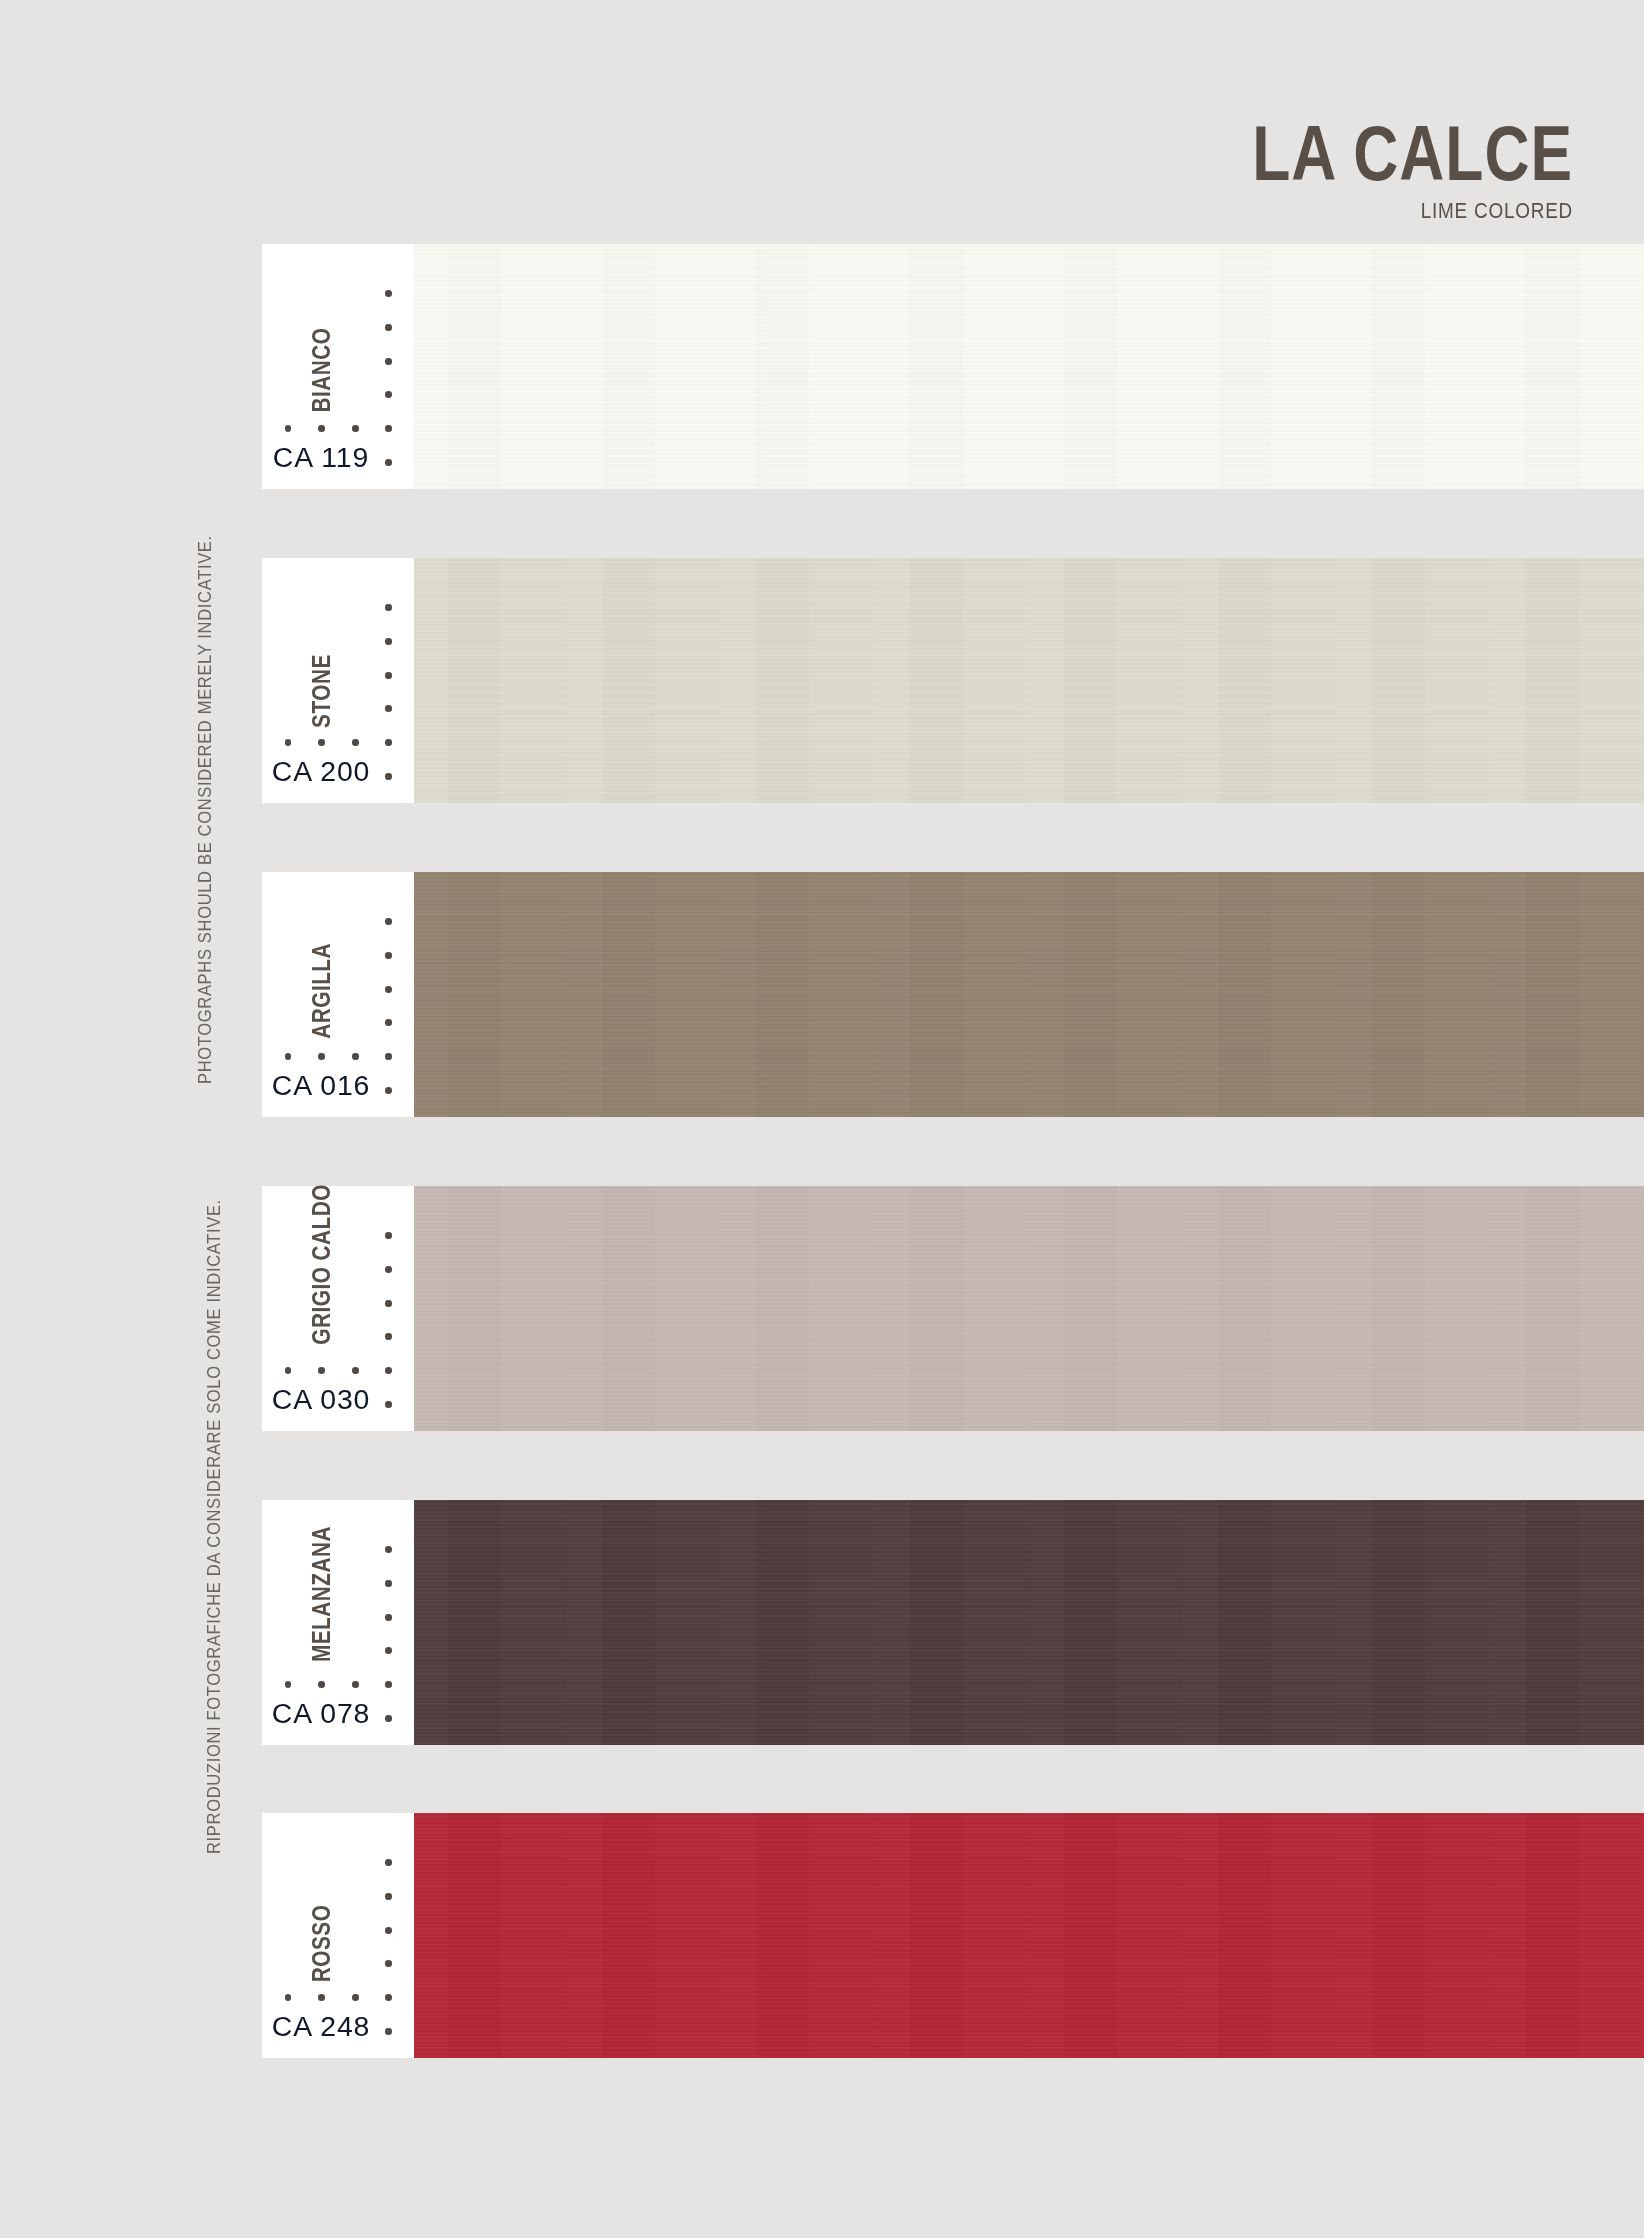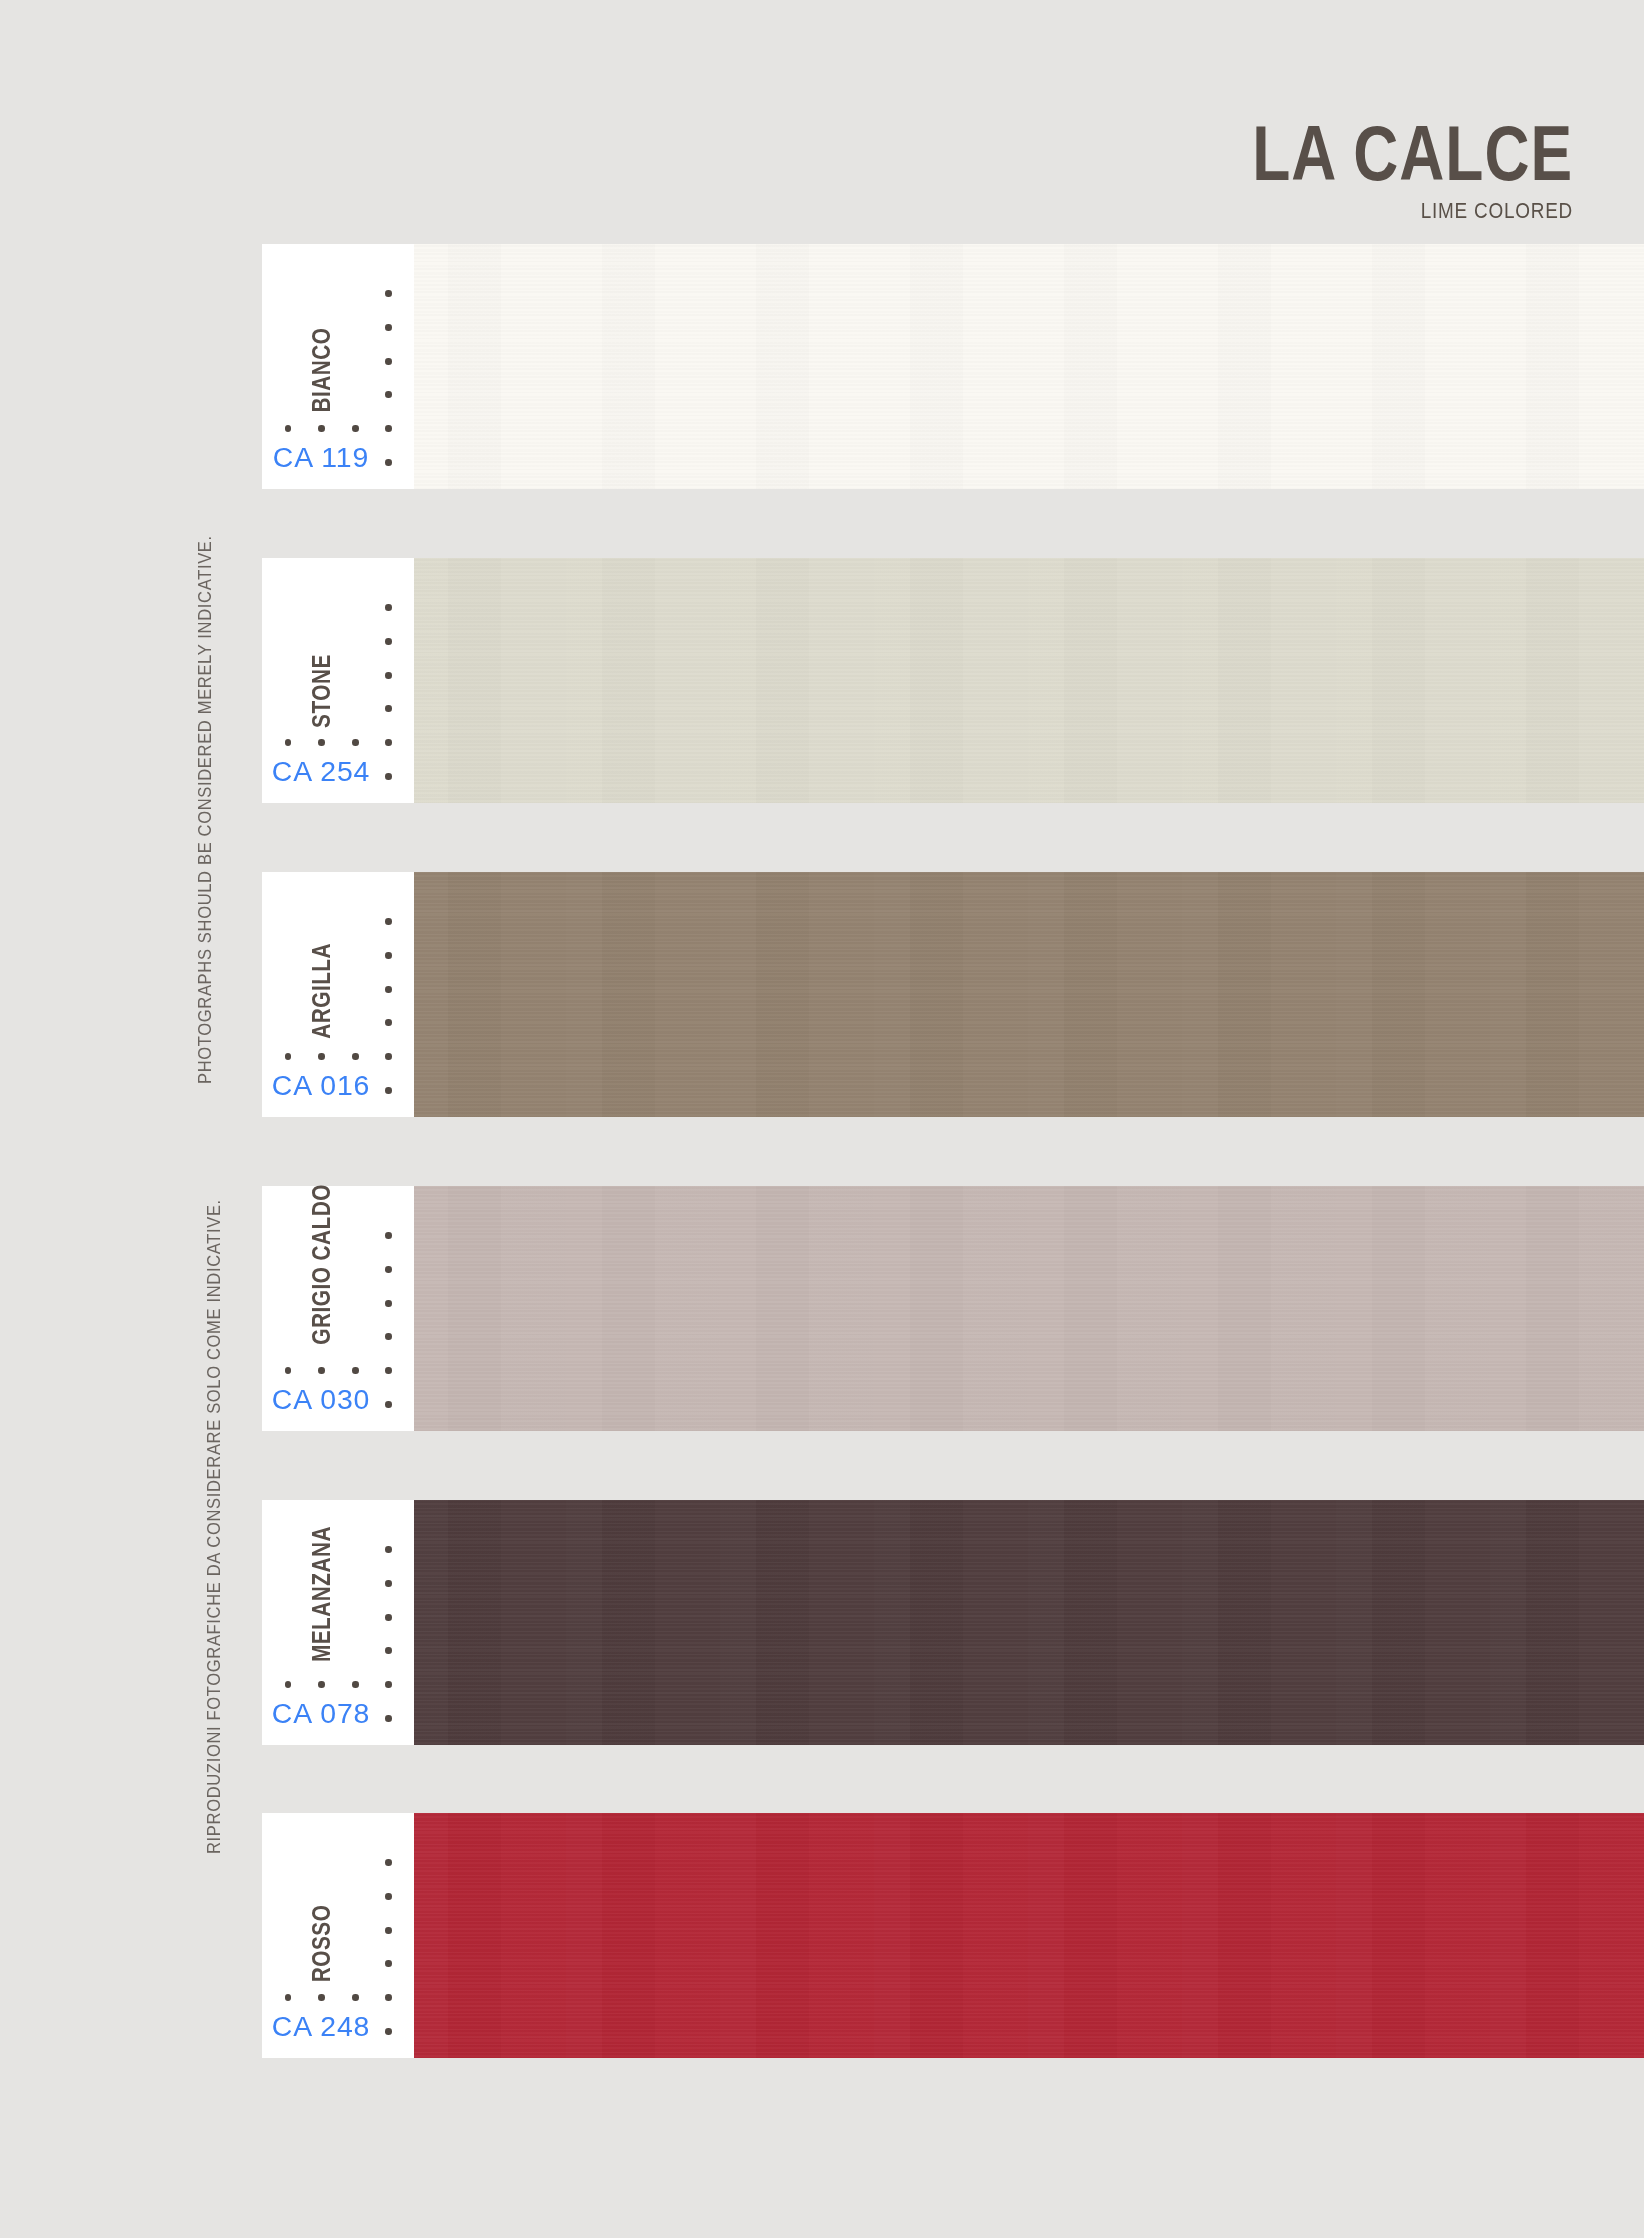--- a/index.html
+++ b/index.html
@@ -157,21 +157,21 @@
   .swatch-code {
     position: absolute;
     left: 0;
     right: 34px;
     bottom: 15.4px;
     text-align: center;
     font-family: "Liberation Sans Narrow", "Liberation Sans", sans-serif;
     font-weight: 400;
     font-size: 28.4px;
     letter-spacing: 0.9px;
-    color: #3b82f6;
+    color: #0f172a;
     white-space: nowrap;
   }
 
   
   .dot {
     position: absolute;
     width: 6.5px;
     height: 6.5px;
     border-radius: 50%;
     background: #514943;
@@ -223,21 +223,21 @@
       <div class="dot dot-code"></div>
     </div>
   </div>
 
   <div class="swatch-row" style="top:558px;">
     <div class="swatch-color" style="background-color: rgb(221, 219, 205);"></div>
     <div class="swatch-card">
       <div class="swatch-name">
           <span>STONE</span>
         </div>
-      <div class="swatch-code">CA 254</div>
+      <div class="swatch-code">CA 200</div>
       <div class="dot dot-col dot-c1"></div>
       <div class="dot dot-col dot-c2"></div>
       <div class="dot dot-col dot-c3"></div>
       <div class="dot dot-col dot-c4"></div>
       <div class="dot dot-col dot-c5"></div>
       <div class="dot dot-row dot-r1"></div>
       <div class="dot dot-row dot-r2"></div>
       <div class="dot dot-row dot-r3"></div>
       <div class="dot dot-code"></div>
     </div>

